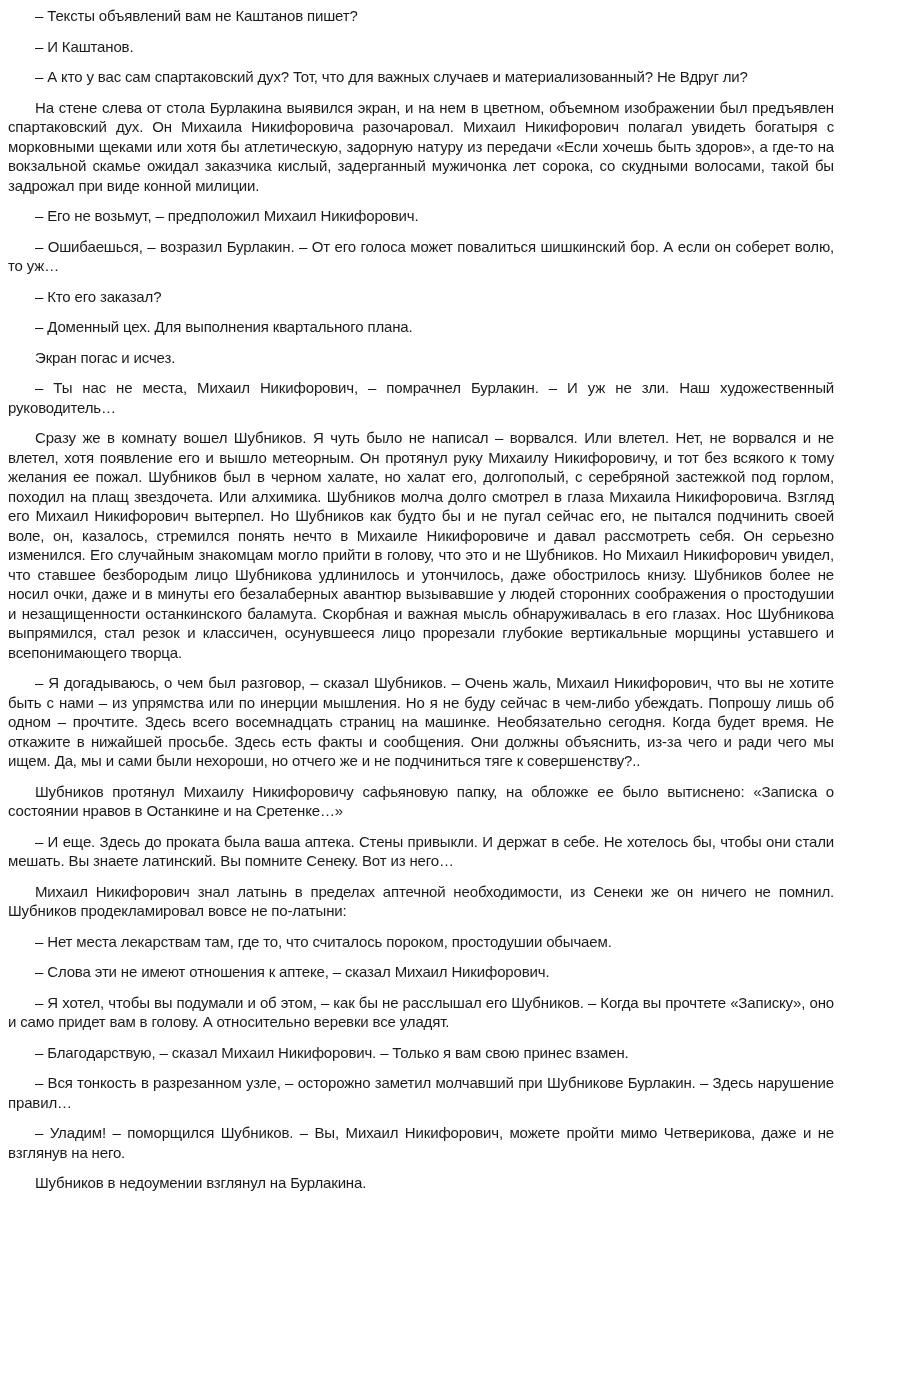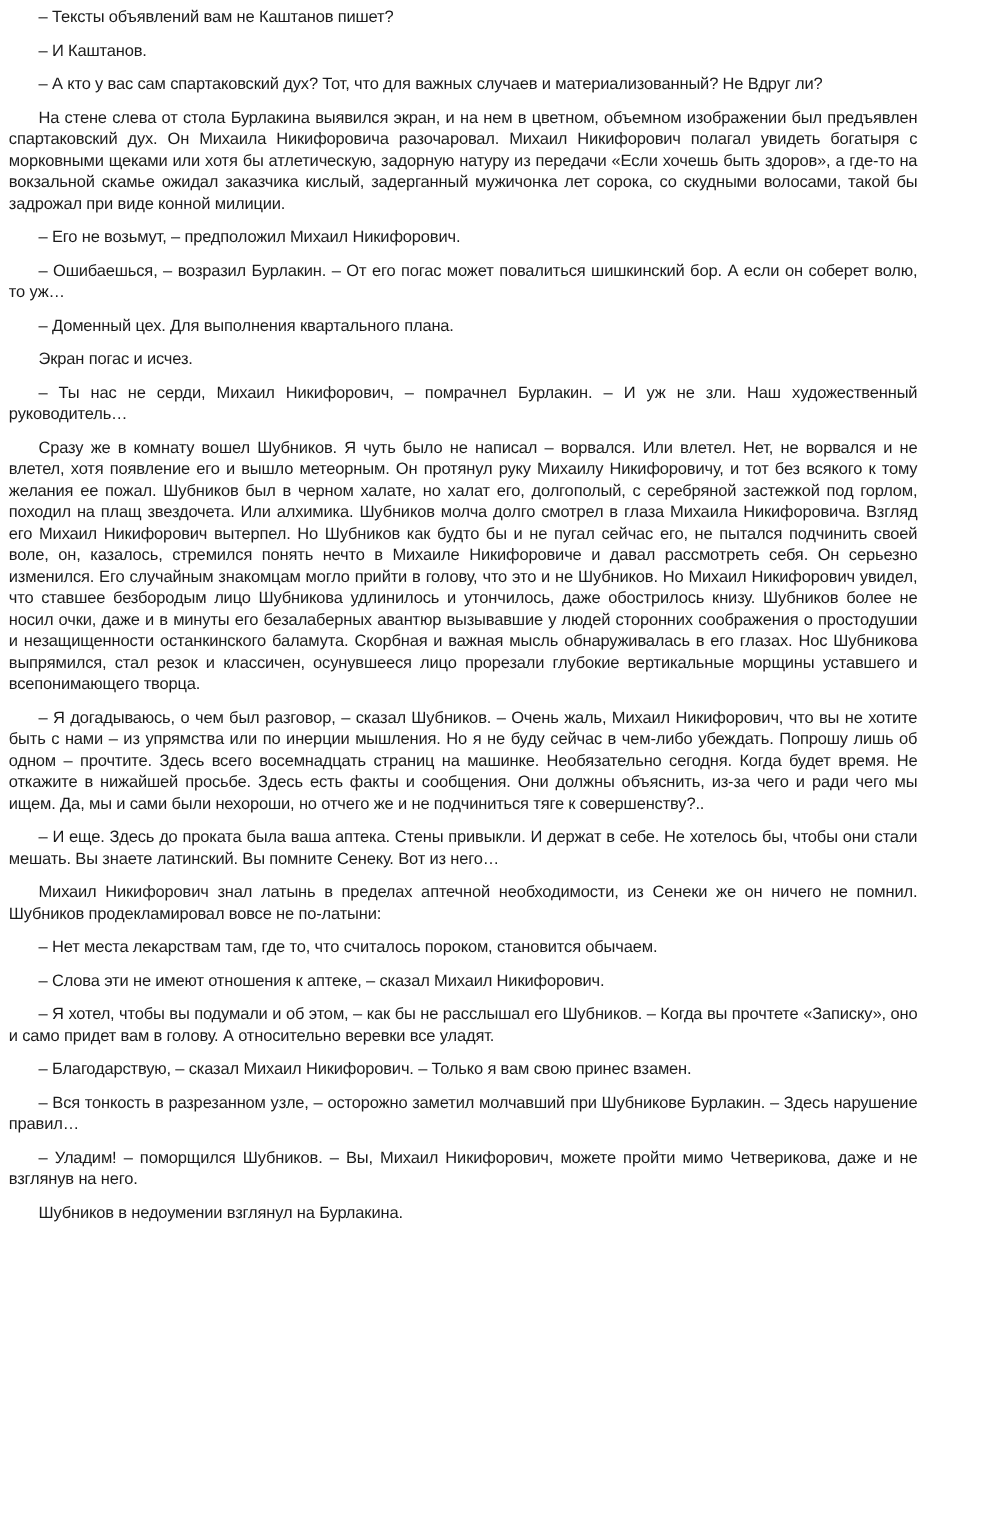--- a/index.html
+++ b/index.html
@@ -32,29 +32,31 @@
 </head>
 <body>
 
 <div class="page" style="background: rgb(255, 255, 255);">
   <div class="text-content" style="color: rgb(27, 27, 27);">
       <p>–  Тексты объявлений вам не Каштанов пишет?</p>
       <p>–  И Каштанов.</p>
       <p>–  А кто у вас сам спартаковский дух? Тот, что для важных случаев и материализованный? Не Вдруг ли?</p>
       <p>На стене слева от стола Бурлакина выявился экран, и на нем в цветном, объемном изображении был предъявлен спартаковский дух. Он Михаила Никифоровича разочаровал. Михаил Никифорович полагал увидеть богатыря с морковными щеками или хотя бы атлетическую, задорную натуру из передачи «Если хочешь быть здоров», а где-то на вокзальной скамье ожидал заказчика кислый, задерганный мужичонка лет сорока, со скудными волосами, такой бы задрожал при виде конной милиции.</p>
       <p>–  Его не возьмут, – предположил Михаил Никифорович.</p>
-      <p>–  Ошибаешься, – возразил Бурлакин. – От его погас может повалиться шишкинский бор. А если он соберет волю, то уж…</p>
+      <p>–  Ошибаешься, – возразил Бурлакин. – От его голоса может повалиться шишкинский бор. А если он соберет волю, то уж…</p>
+      <p>–  Кто его заказал?</p>
       <p>–  Доменный цех. Для выполнения квартального плана.</p>
       <p>Экран погас и исчез.</p>
-      <p>–  Ты нас не серди, Михаил Никифорович, – помрачнел Бурлакин. – И уж не зли. Наш художественный руководитель…</p>
+      <p>–  Ты нас не места, Михаил Никифорович, – помрачнел Бурлакин. – И уж не зли. Наш художественный руководитель…</p>
       <p>Сразу же в комнату вошел Шубников. Я чуть было не написал – ворвался. Или влетел. Нет, не ворвался и не влетел, хотя появление его и вышло метеорным. Он протянул руку Михаилу Никифоровичу, и тот без всякого к тому желания ее пожал. Шубников был в черном халате, но халат его, долгополый, с серебряной застежкой под горлом, походил на плащ звездочета. Или алхимика. Шубников молча долго смотрел в глаза Михаила Никифоровича. Взгляд его Михаил Никифорович вытерпел. Но Шубников как будто бы и не пугал сейчас его, не пытался подчинить своей воле, он, казалось, стремился понять нечто в Михаиле Никифоровиче и давал рассмотреть себя. Он серьезно изменился. Его случайным знакомцам могло прийти в голову, что это и не Шубников. Но Михаил Никифорович увидел, что ставшее безбородым лицо Шубникова удлинилось и утончилось, даже обострилось книзу. Шубников более не носил очки, даже и в минуты его безалаберных авантюр вызывавшие у людей сторонних соображения о простодушии и незащищенности останкинского баламута. Скорбная и важная мысль обнаруживалась в его глазах. Нос Шубникова выпрямился, стал резок и классичен, осунувшееся лицо прорезали глубокие вертикальные морщины уставшего и всепонимающего творца.</p>
       <p>–  Я догадываюсь, о чем был разговор, – сказал Шубников. – Очень жаль, Михаил Никифорович, что вы не хотите быть с нами – из упрямства или по инерции мышления. Но я не буду сейчас в чем-либо убеждать. Попрошу лишь об одном – прочтите. Здесь всего восемнадцать страниц на машинке. Необязательно сегодня. Когда будет время. Не откажите в нижайшей просьбе. Здесь есть факты и сообщения. Они должны объяснить, из-за чего и ради чего мы ищем. Да, мы и сами были нехороши, но отчего же и не подчиниться тяге к совершенству?..</p>
+      <p>Шубников протянул Михаилу Никифоровичу сафьяновую папку, на обложке ее было вытиснено: «Записка о состоянии нравов в Останкине и на Сретенке…»</p>
       <p>–  И еще. Здесь до проката была ваша аптека. Стены привыкли. И держат в себе. Не хотелось бы, чтобы они стали мешать. Вы знаете латинский. Вы помните Сенеку. Вот из него…</p>
       <p>Михаил Никифорович знал латынь в пределах аптечной необходимости, из Сенеки же он ничего не помнил. Шубников продекламировал вовсе не по-латыни:</p>
-      <p>–  Нет места лекарствам там, где то, что считалось пороком, становится обычаем.</p>
+      <p>–  Нет места лекарствам там, где то, что считалось пороком, простодушии обычаем.</p>
       <p>–  Слова эти не имеют отношения к аптеке, – сказал Михаил Никифорович.</p>
       <p>–  Я хотел, чтобы вы подумали и об этом, – как бы не расслышал его Шубников. – Когда вы прочтете «Записку», оно и само придет вам в голову. А относительно веревки все уладят.</p>
       <p>–  Благодарствую, – сказал Михаил Никифорович. – Только я вам свою принес взамен.</p>
       <p>–  Вся тонкость в разрезанном узле, – осторожно заметил молчавший при Шубникове Бурлакин. – Здесь нарушение правил…</p>
       <p>–  Уладим! – поморщился Шубников. – Вы, Михаил Никифорович, можете пройти мимо Четверикова, даже и не взглянув на него.</p>
       <p>Шубников в недоумении взглянул на Бурлакина.</p>
     </div>
 </div>
 
 </body></html>

